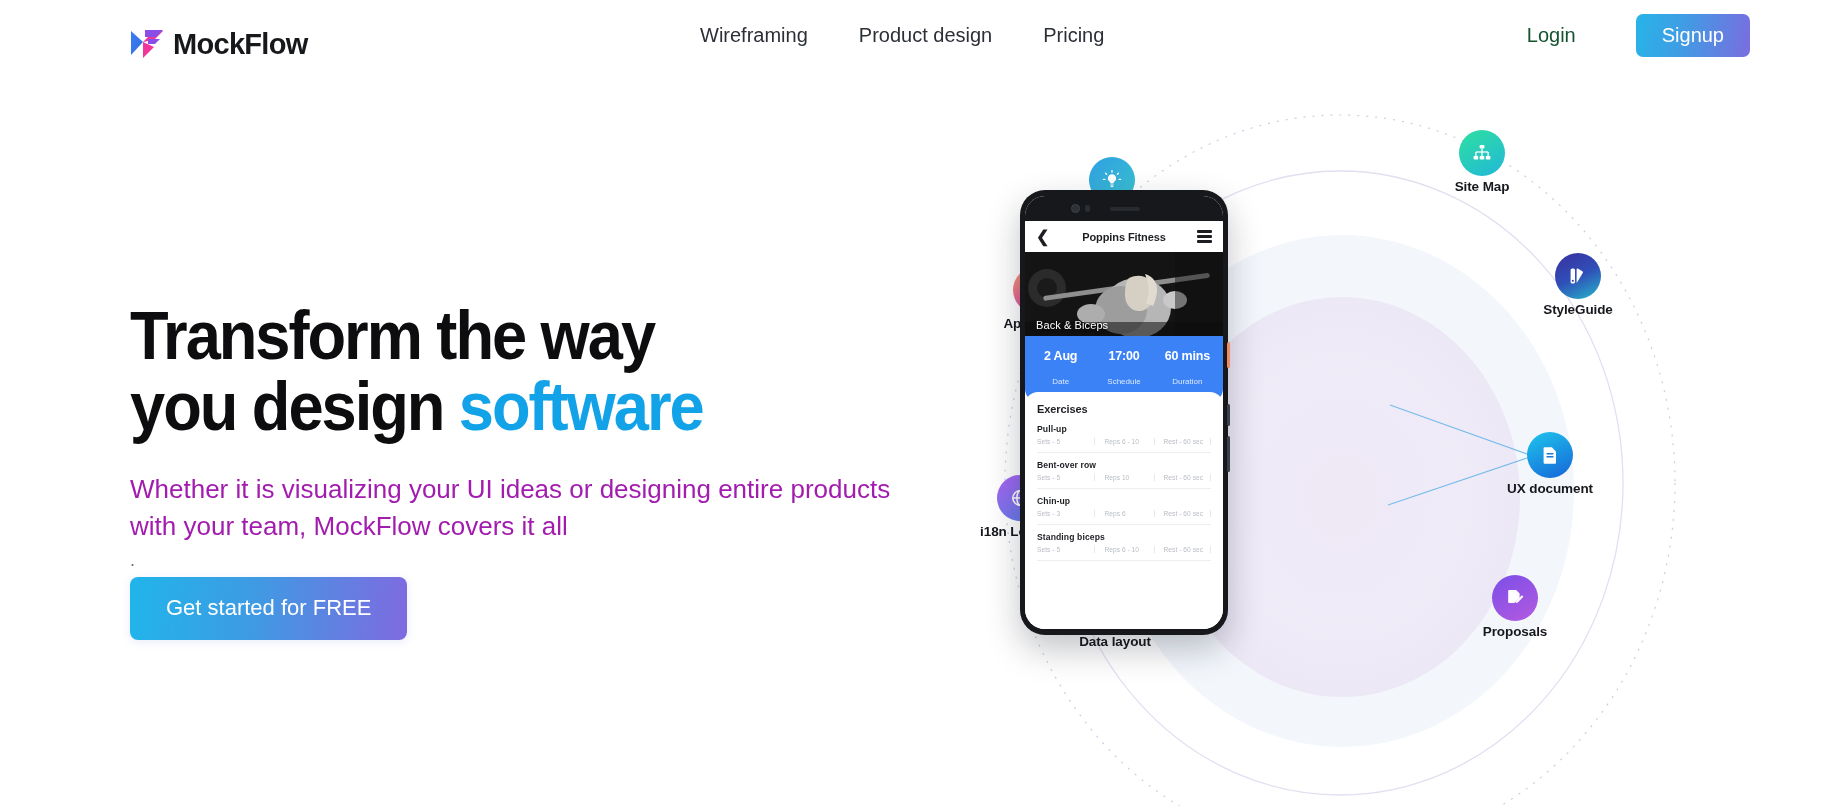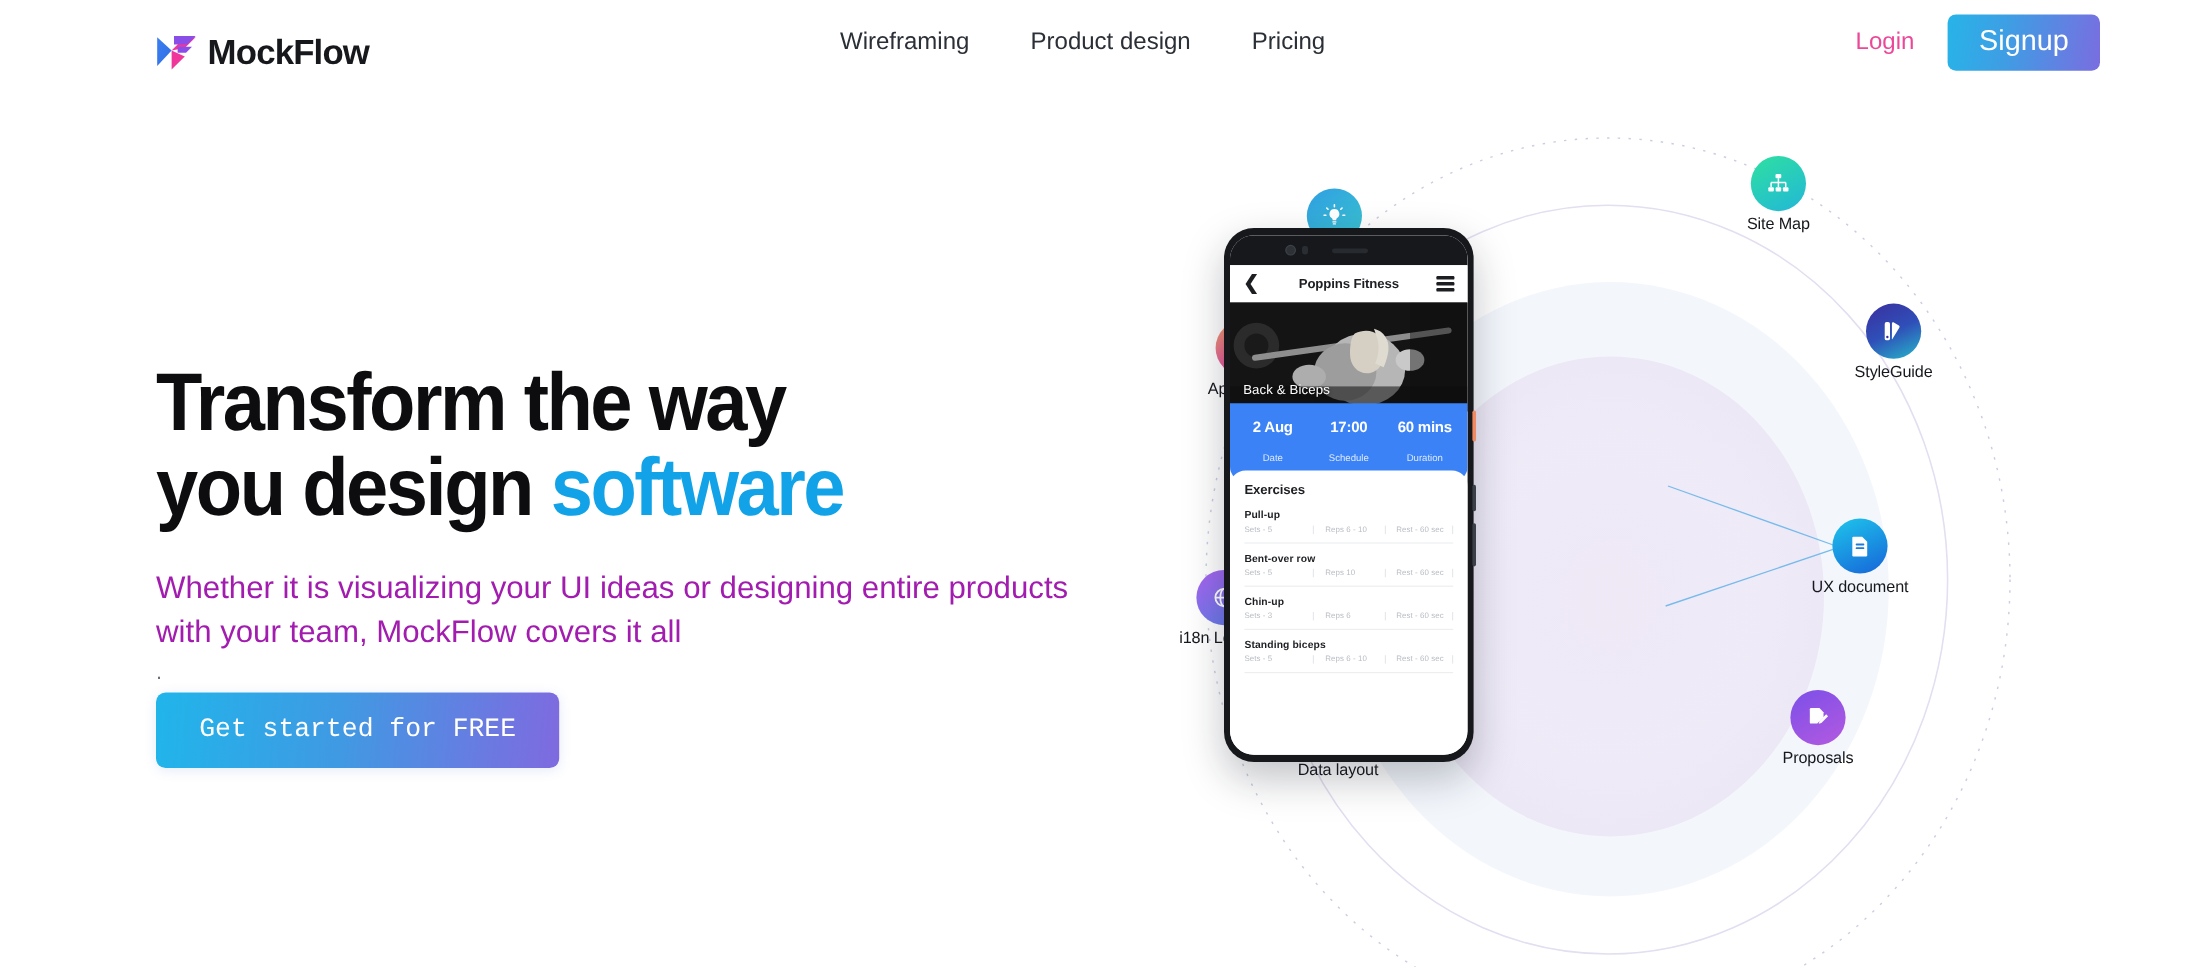--- a/index.html
+++ b/index.html
@@ -79,35 +79,36 @@
     position: absolute;
     right: 88px;
     top: 0;
     height: 70px;
     display: flex;
     align-items: center;
     gap: 22px;
   }
   .login-link {
     font-size: 20px;
-    color: #ec4899;
+    color: #14532d;
     text-decoration: none;
     cursor: pointer;
     padding: 4px 6px;
   }
   .signup-btn {
-    font-size: 24px;
+    font-size: 20px;
     color: #ffffff;
     background: linear-gradient(100deg, #27b4e8 0%, #3f9de4 40%, #7a6de0 100%);
     border: none;
     border-radius: 7px;
     padding: 11px 26px 12px 26px;
     cursor: pointer;
     font-family: "Liberation Sans", sans-serif;
     line-height: 1;
+    margin-left: 32px;
   }
 
   
   .hero-left {
     position: absolute;
     left: 130px;
     top: 300px;
     width: 820px;
   }
   .headline {
@@ -144,21 +145,21 @@
   .cta-btn {
     margin-top: 8px;
     display: inline-block;
     font-size: 22px;
     color: #ffffff;
     background: linear-gradient(95deg, #20b5ea 0%, #3f9ae3 45%, #7f6ae0 100%);
     border: none;
     border-radius: 8px;
     padding: 20px 36px 21px 36px;
     cursor: pointer;
-    font-family: Liberation Mono, monospace;
+    font-family: Liberation Sans, sans-serif;
     line-height: 1;
     box-shadow: 0 2px 10px rgba(80,110,220,0.13);
   }
 
   
   .hero-art {
     position: absolute;
     left: 990px;
     top: 105px;
     width: 700px;
@@ -168,21 +169,21 @@
 
   
   .node {
     position: absolute;
     width: 170px;
     text-align: center;
     transform: translateX(-50%);
   }
   .node-label {
     font-size: 13.5px;
-    font-weight: 400;
+    font-weight: 700;
     color: #16181d;
     letter-spacing: -0.1px;
     white-space: nowrap;
     margin-top: 3px;
   }
   .node-circle {
     width: 46px;
     height: 46px;
     border-radius: 50%;
     margin: 0 auto;

